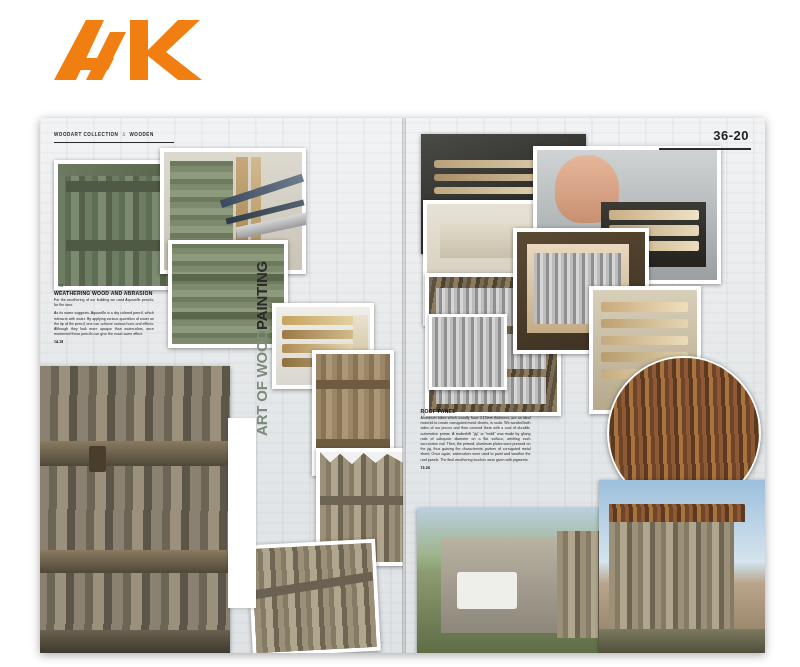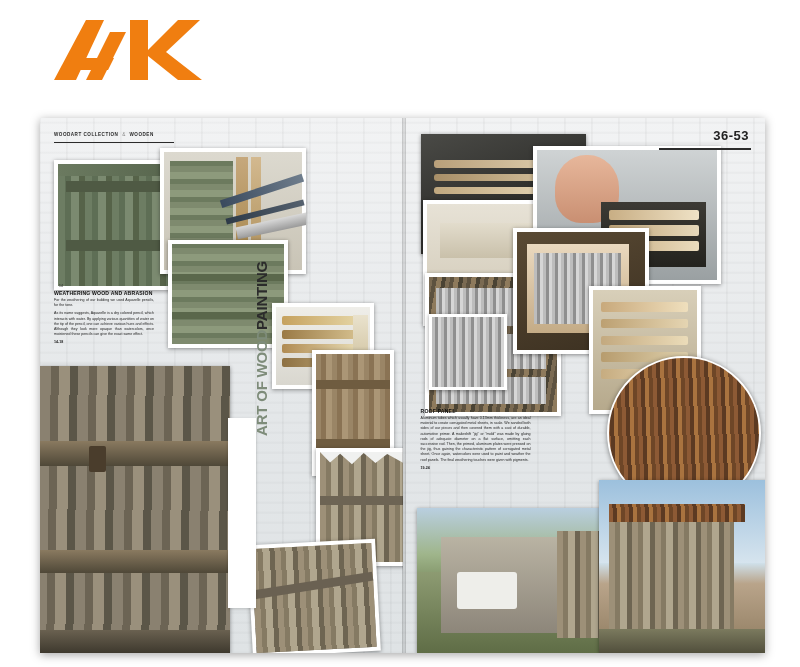--- a/index.html
+++ b/index.html
@@ -250,21 +250,21 @@
           <div style="position:absolute;left:26%;top:28%;width:9%;height:9%;background:#4a3d2c;border-radius:2px;"></div>
           <div style="position:absolute;left:0;bottom:0;width:100%;height:8%;background:linear-gradient(180deg,#6a6150,#3e392e);"></div>
         </div>
       </div>
 
     </div>
 
     <div class="page-right">
       <div class="planks"></div>
 
-      <div class="folio">36-53</div>
+      <div class="folio">36-20</div>
       <div class="rule"></div>
 
       <div class="photo desk" style="left:18px;top:16px;width:165px;height:120px;padding:0;">
         <div class="inner">
           <div style="position:absolute;left:8%;top:22%;width:84%;height:6%;background:linear-gradient(90deg,#b9a07a,#e2d3b4);border-radius:3px;"></div>
           <div style="position:absolute;left:8%;top:33%;width:84%;height:6%;background:linear-gradient(90deg,#a88f68,#d8c6a2);border-radius:3px;"></div>
           <div style="position:absolute;left:8%;top:44%;width:84%;height:6%;background:linear-gradient(90deg,#c0a87f,#eadcbd);border-radius:3px;"></div>
           <div style="position:absolute;left:8%;top:55%;width:84%;height:6%;background:linear-gradient(90deg,#9d8560,#cdbb96);border-radius:3px;"></div>
           <div style="position:absolute;left:8%;top:66%;width:84%;height:6%;background:linear-gradient(90deg,#b5a07b,#e0d1b0);border-radius:3px;"></div>
         </div>

